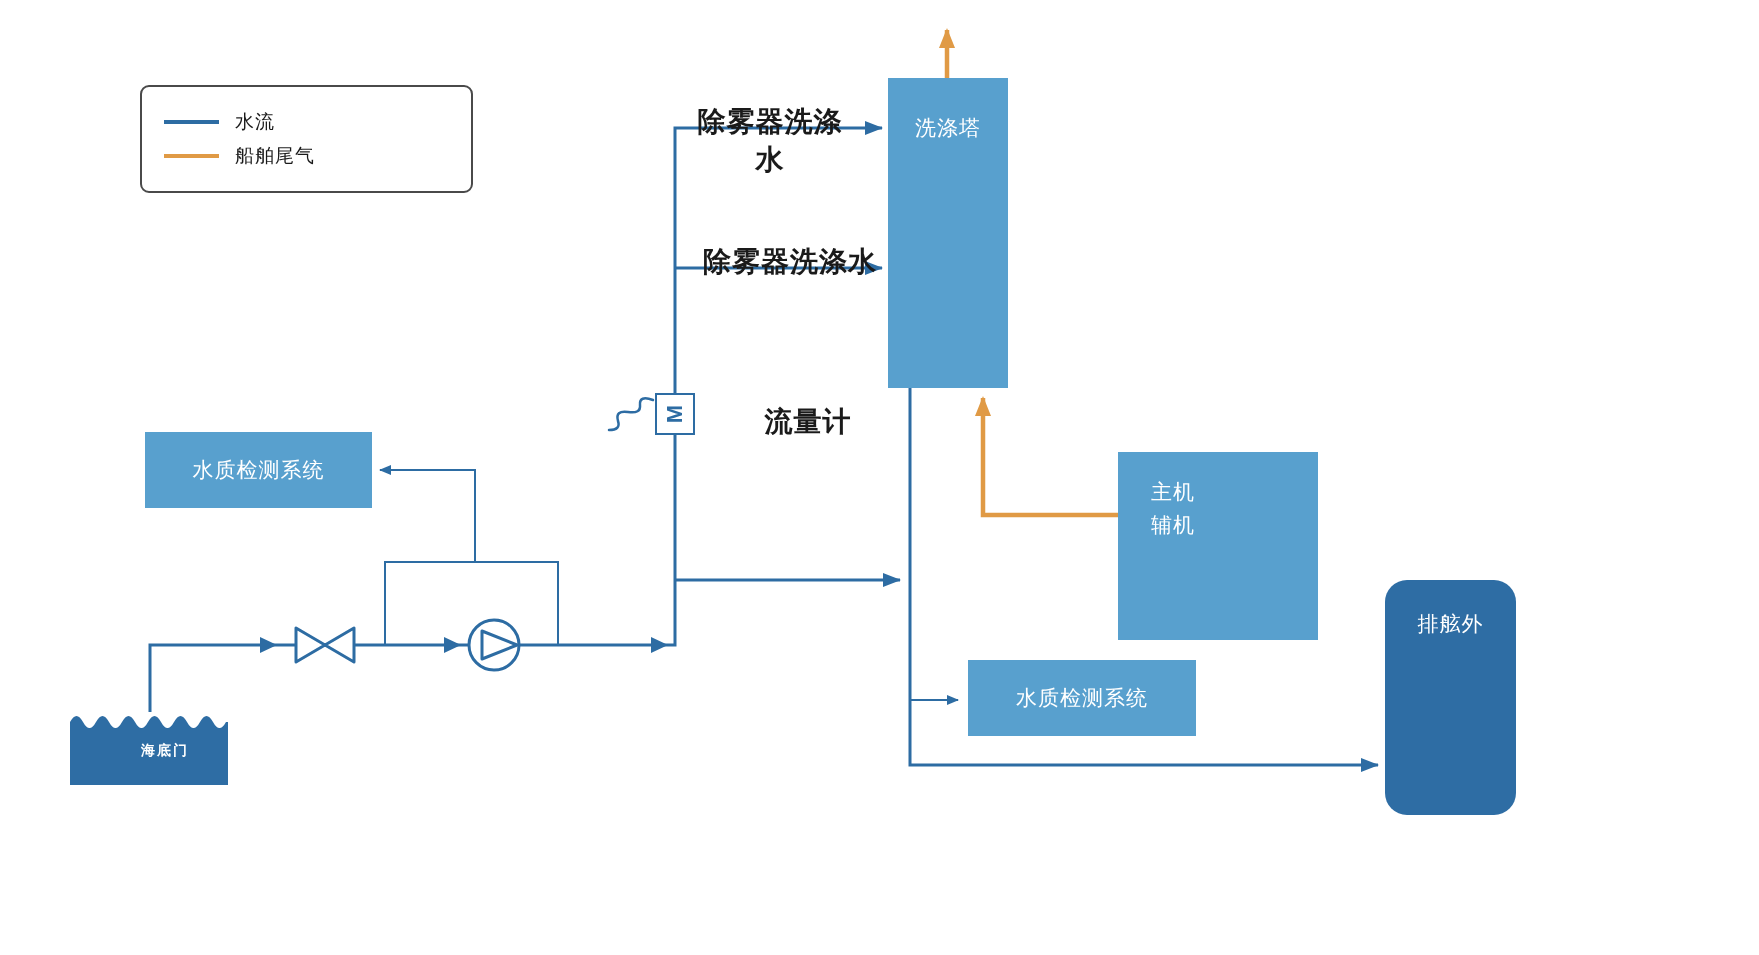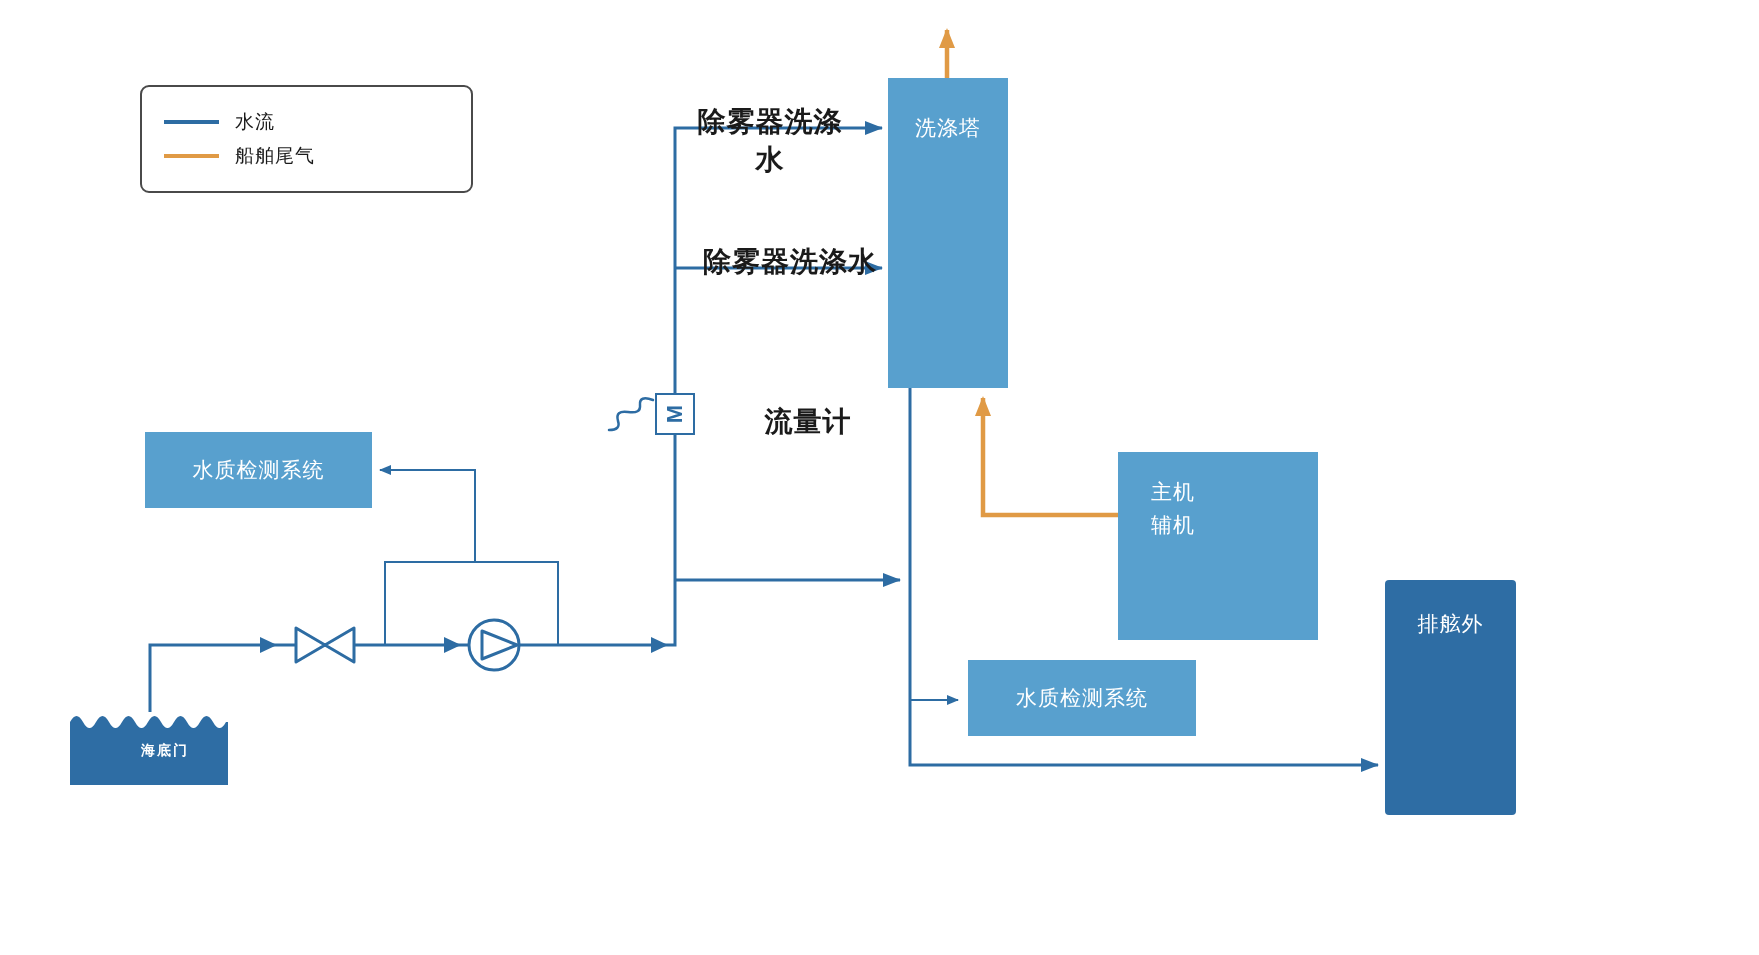--- a/index.html
+++ b/index.html
@@ -34,21 +34,21 @@
 
   .tower{left:888px;top:78px;width:120px;height:310px;}
   .tower-label{position:absolute;left:0;top:36px;width:100%;text-align:center;}
 
   .wq-left{left:145px;top:432px;width:227px;height:76px;}
   .wq-right{left:968px;top:660px;width:228px;height:76px;}
 
   .engines{left:1118px;top:452px;width:200px;height:188px;padding:24px 0 0 33px;}
   .engines .line{font-size:21px;line-height:1.55;letter-spacing:1px;}
 
-  .overboard{left:1385px;top:580px;width:131px;height:235px;border-radius:4px;padding-top:30px;text-align:center;}
+  .overboard{left:1385px;top:580px;width:131px;height:235px;border-radius:22px;padding-top:30px;text-align:center;}
 
   .sea-chest-label{position:absolute;left:70px;top:742px;width:190px;text-align:center;color:#ffffff;
     font-size:14px;font-weight:600;letter-spacing:2px;}
 
   
   .flow-label{position:absolute;color:var(--text-dark);font-size:28px;font-weight:600;letter-spacing:1px;text-align:center;}
   .lbl-demister{left:685px;top:103px;width:170px;}
   .lbl-exhaust{left:700px;top:243px;width:180px;}
   .lbl-flowmeter{left:712px;top:403px;width:120px;text-align:center;margin-left:36px;}
 

